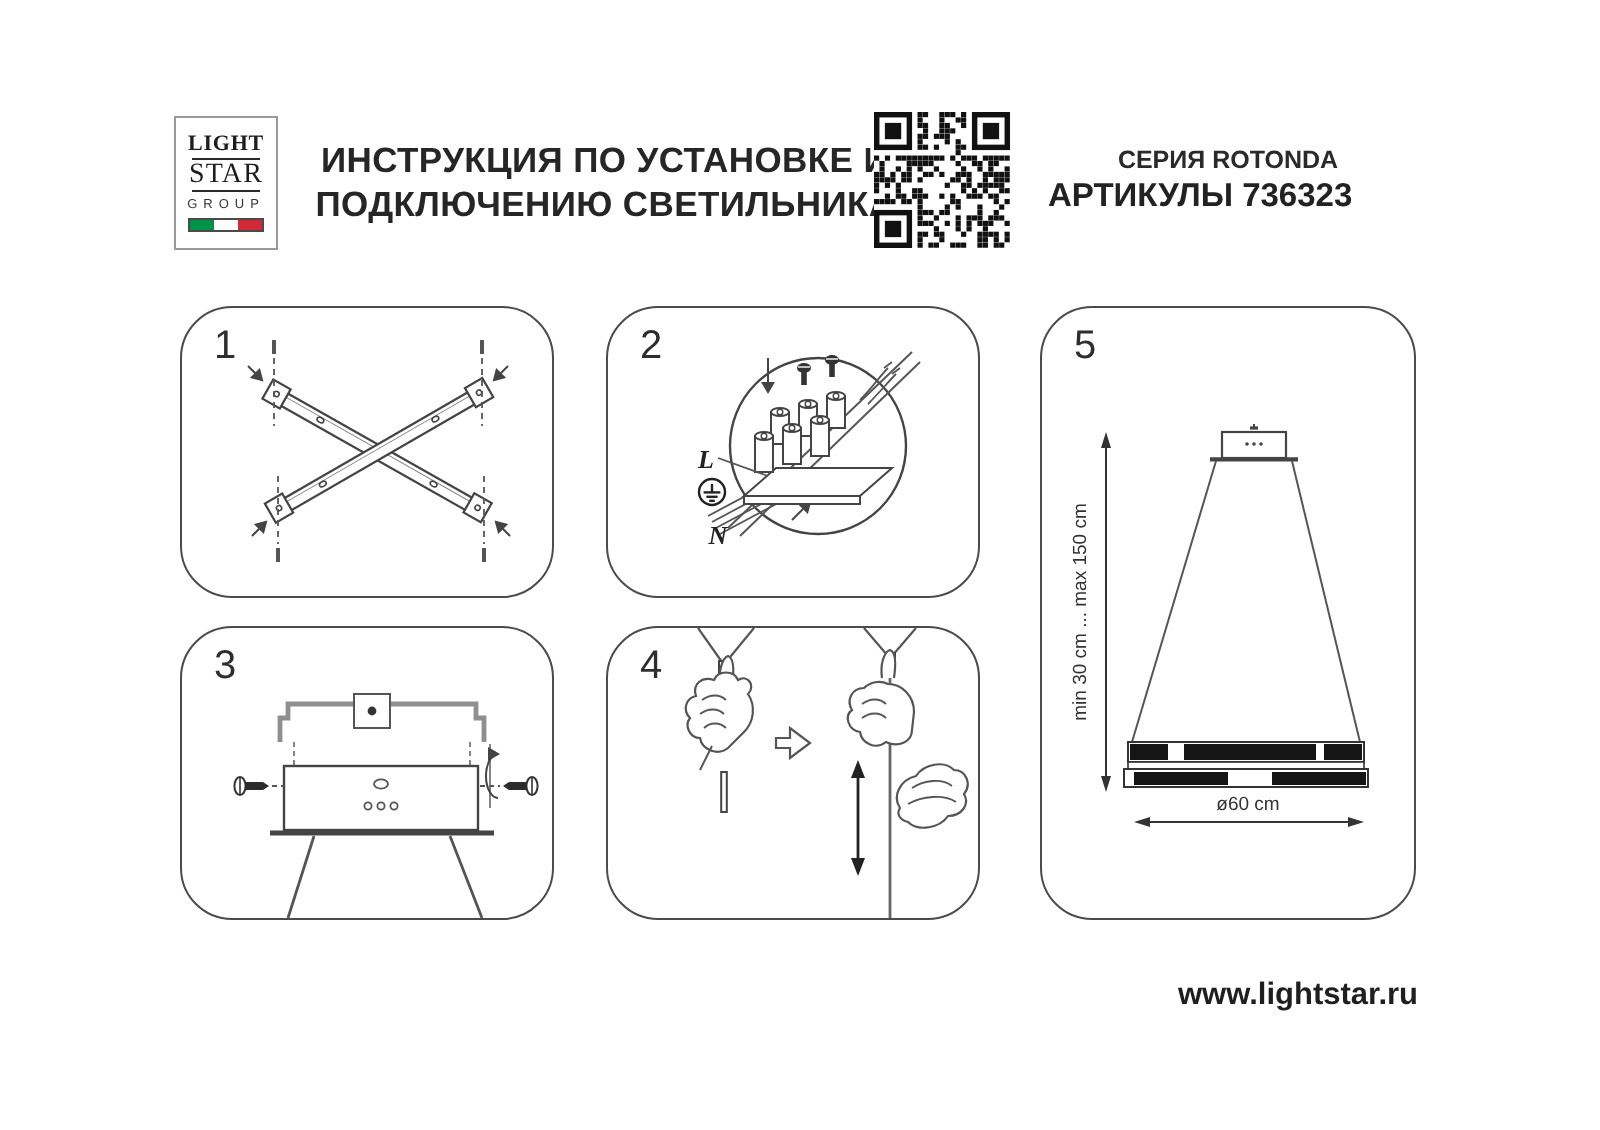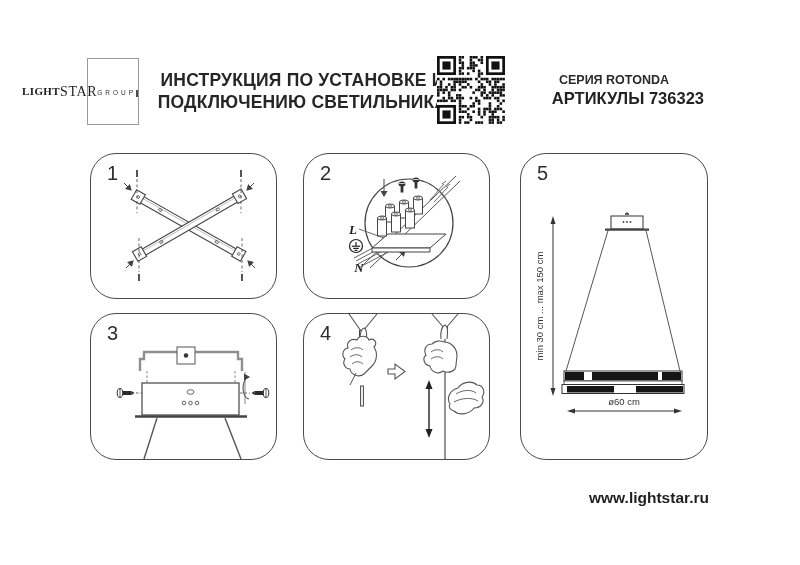--- a/index.html
+++ b/index.html
@@ -2,34 +2,34 @@
 <html><head>
 <meta charset="utf-8">
 <style>
   html,body{margin:0;padding:0;background:#e8e8e8;}
   .page{position:relative;width:800px;height:565px;background:#ffffff;margin:0 auto;
         font-family:"Liberation Sans",sans-serif;overflow:hidden;color:#2b2b2b;}
   .abs{position:absolute;}
 
   
   .logo-box{left:87px;top:58px;width:50px;height:65px;border:1px solid #9a9a9a;
-            display:flex;flex-direction:row;align-items:center;justify-content:flex-end;
+            display:flex;flex-direction:column;align-items:center;justify-content:center;
             font-family:"Liberation Serif",serif;background:#fff;}
   .logo-w1{font-size:11px;font-weight:bold;letter-spacing:.4px;line-height:11px;color:#1d1d1d;}
   .logo-rule{width:34px;height:1px;background:#2a2a2a;margin:1px 0;}
   .logo-w2{font-size:14px;font-weight:normal;letter-spacing:.6px;line-height:13px;color:#1d1d1d;}
   .logo-w3{font-size:6.5px;letter-spacing:3px;margin-top:2px;color:#333;font-family:"Liberation Sans",sans-serif;}
   .flag{width:36px;height:5px;margin-top:3px;display:flex;border:1px solid #4a4a4a;}
   .flag>div{flex:1;}
 
   .title{left:150px;top:69px;width:305px;text-align:center;
          font-size:17.5px;font-weight:bold;line-height:22px;color:#262626;letter-spacing:.2px;}
 
   .series{left:524px;top:73px;width:180px;text-align:center;font-size:12.5px;font-weight:bold;color:#2a2a2a;}
-  .articles{left:524px;top:89px;width:180px;text-align:right;font-size:16.5px;font-weight:bold;color:#222;}
+  .articles{left:524px;top:89px;width:180px;text-align:left;font-size:16.5px;font-weight:bold;color:#222;}
 
   
   .panel{border:1.5px solid #4b4b4b;border-radius:26px;background:#fff;}
   .p1{left:90px;top:153px;width:185px;height:144px;}
   .p2{left:303px;top:153px;width:185px;height:144px;}
   .p3{left:90px;top:313px;width:185px;height:145px;}
   .p4{left:303px;top:313px;width:185px;height:145px;}
   .p5{left:520px;top:153px;width:186px;height:305px;}
   .num{position:absolute;left:16px;top:8px;font-size:20px;color:#2e2e2e;}
   .panel svg{position:absolute;left:0;top:0;}

